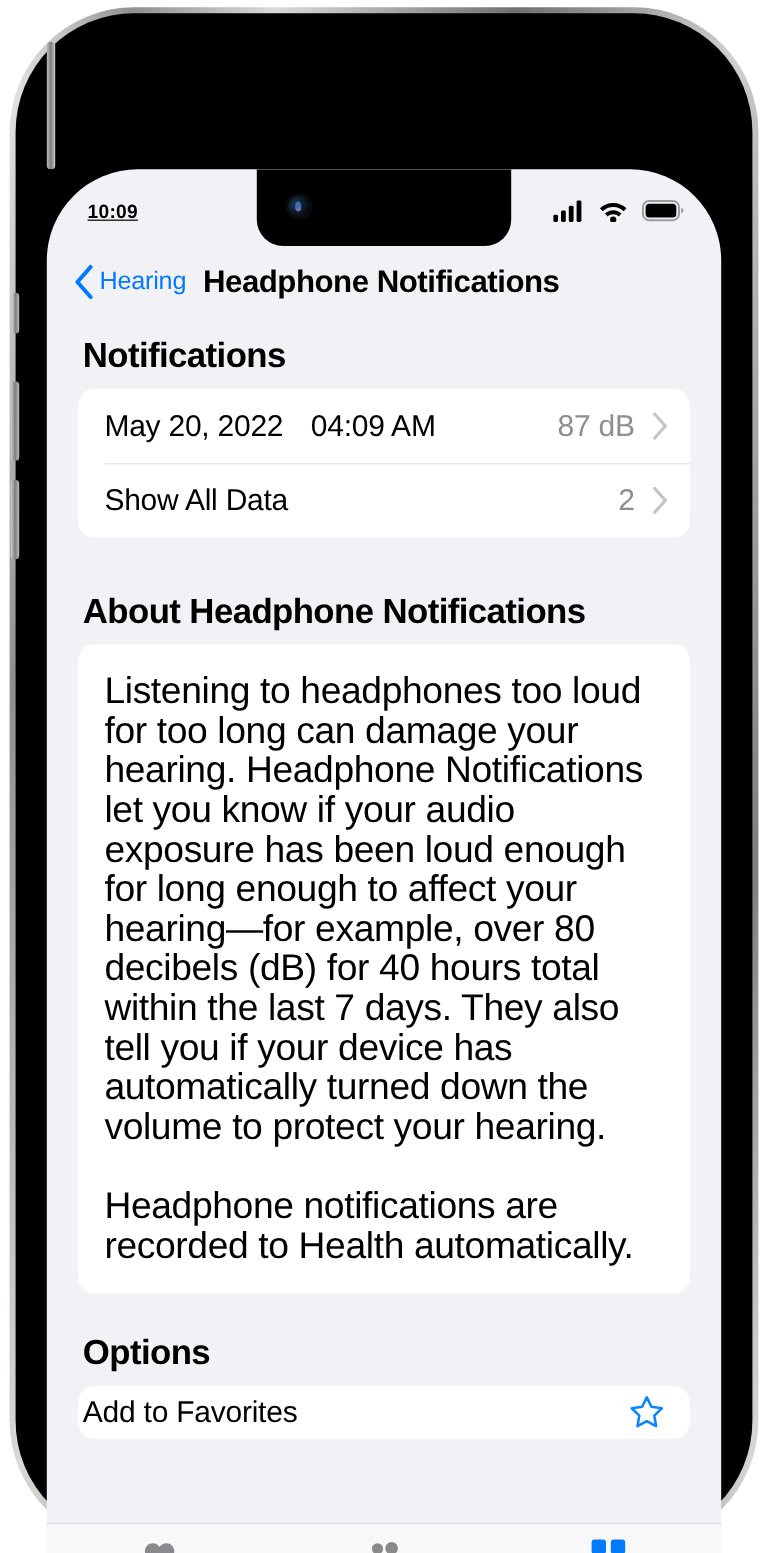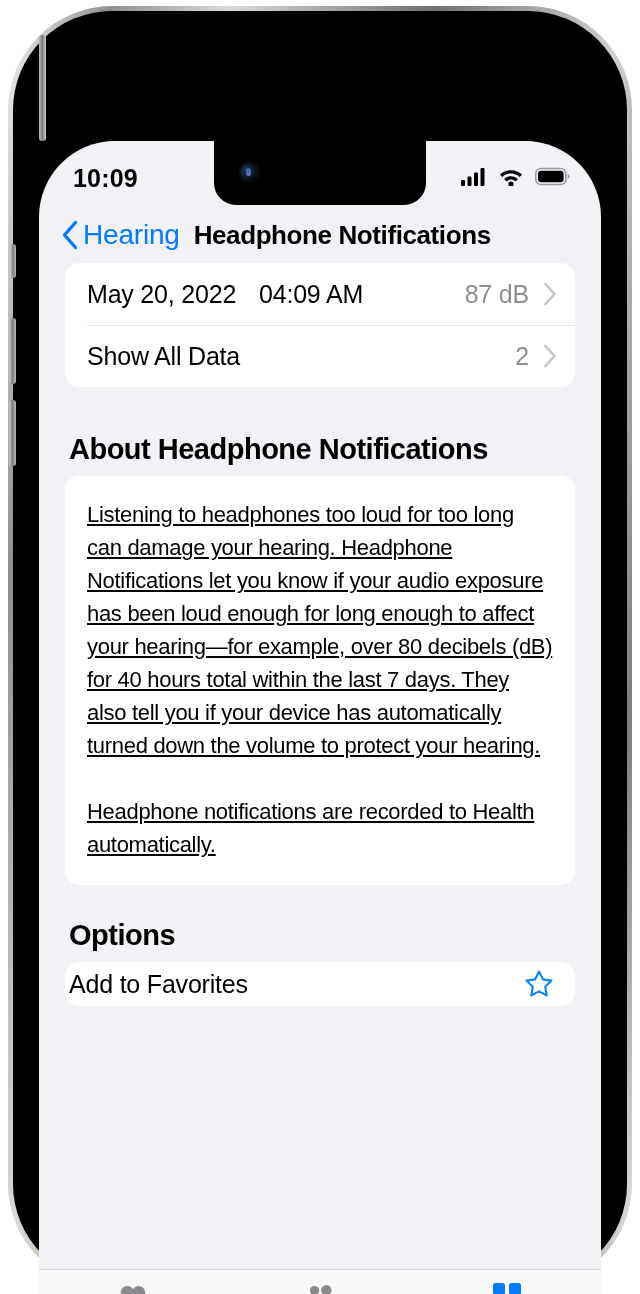--- a/index.html
+++ b/index.html
@@ -43,28 +43,28 @@
   #camera-glint {
     position:absolute; left:6px; top:5px; width:5px; height:8px; border-radius:50%;
     background:linear-gradient(160deg,#2e8f7a,#4a6fd0,#b88bd0); opacity:.85;
   }
 
   
   #status-bar {
     position:relative; height:64px; display:flex; align-items:center;
     justify-content:space-between; padding:10px 30px 0 34px; z-index:30;
   }
-  #status-time { font-size:25px; font-weight:700; color:#000; letter-spacing:.2px; }
+  #status-time { font-size:16px; font-weight:700; color:#000; letter-spacing:.2px;text-decoration:underline; }
   #status-icons { display:flex; align-items:center; gap:11px; }
 
   
   #nav-bar { display:flex; align-items:center; padding:14px 22px 10px 22px; }
   #back-button { display:flex; align-items:center; cursor:pointer; }
   #back-chevron-icon { margin-right:4px; display:flex; }
-  #back-label { font-size:28px; color:#007aff; letter-spacing:-.2px; }
+  #back-label { font-size:21px; color:#007aff; letter-spacing:-.2px; }
   #page-title { font-size:26px; font-weight:700; color:#000; margin-left:14px; letter-spacing:-.4px; }
 
   
   #content { position:absolute; top:122px; left:0; right:0; bottom:96px; overflow:hidden; }
 
   .section-header {
     font-size:29px; font-weight:700; color:#000;
     padding:18px 0 10px 30px; letter-spacing:-.5px;
   }
   .card { background:#fff; border-radius:14px; margin:0 26px; overflow:hidden; }
@@ -75,21 +75,21 @@
   .list-row + .list-row::before {
     content:""; position:absolute; left:22px; right:0; top:0; height:1px; background:#e3e3e6;
   }
   .row-date  { font-size:25px; color:#000; width:172px; letter-spacing:-.2px; }
   .row-time  { font-size:25px; color:#000; letter-spacing:-.2px; }
   .row-title { font-size:25px; color:#000; letter-spacing:-.2px; }
   .row-value { margin-left:auto; font-size:25px; color:#8e8e93; letter-spacing:-.2px; }
   .row-chevron-icon { margin-left:14px; display:flex; align-items:center; }
 
   #about-card { padding:22px 22px 24px 22px; }
-  .about-paragraph { font-size:22px; line-height:33px; color:#000; letter-spacing:-.3px;text-decoration:underline; }
+  .about-paragraph { font-size:31px; line-height:33px; color:#000; letter-spacing:-.3px; }
   .about-paragraph + .about-paragraph { margin-top:33px; }
 
   #options-card { margin-top:0; }
   #add-to-favorites-row { display:flex; align-items:center; height:44px; padding:0 20px 0 4px; }
   #favorites-label { font-size:25px; color:#000; letter-spacing:-.2px; }
   #favorite-star-icon { margin-left:auto; display:flex; }
 
   
   #tab-bar {
     position:absolute; left:0; right:0; bottom:0; height:96px;
@@ -158,20 +158,21 @@
               <path d="M14.5 2.5L3.5 15l11 12.5" fill="none" stroke="#007aff" stroke-width="3.4" stroke-linecap="round" stroke-linejoin="round"></path>
             </svg>
           </span>
           <span id="back-label">Hearing</span>
         </div>
         <div id="page-title">Headphone Notifications</div>
       </div>
 
       <div id="content">
 
+        <div class="section-header">Notifications</div>
 
         <div class="card">
           <div class="list-row">
             <span class="row-date">May 20, 2022</span>
             <span class="row-time">04:09 AM</span>
             <span class="row-value">87 dB</span>
             <span class="row-chevron-icon">
               <svg width="14" height="24" viewBox="0 0 14 24">
                   <path d="M2.5 2l9 10-9 10" fill="none" stroke="#c4c4c8" stroke-width="2.6" stroke-linecap="round" stroke-linejoin="round"></path>
                 </svg>

